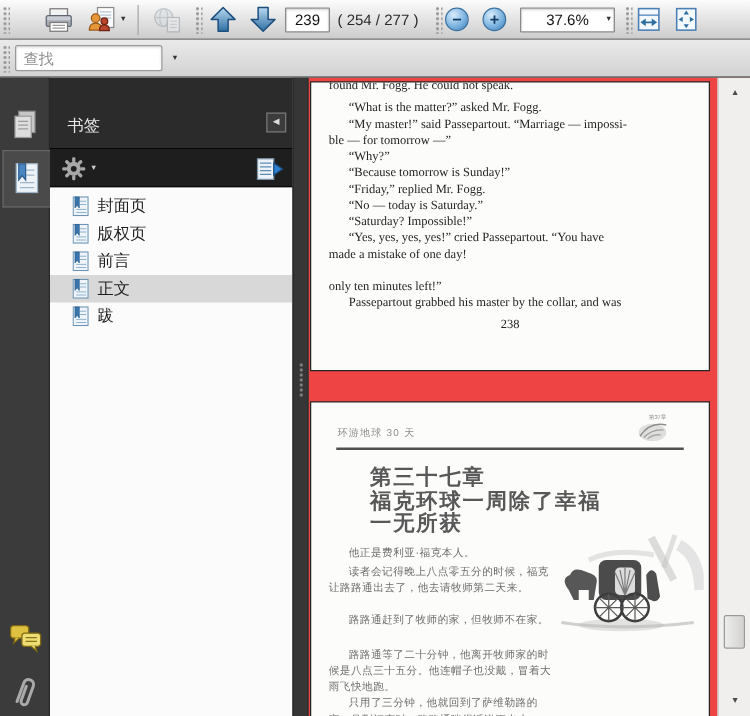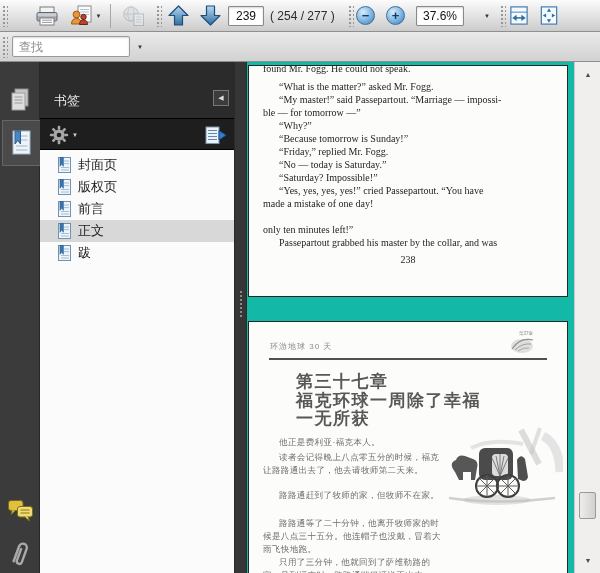--- a/index.html
+++ b/index.html
@@ -89,21 +89,21 @@
   }
   .bm-row.selected { background:#d8d8d8; }
   .bm-row .lbl { white-space:nowrap; }
 
   .splitter { position:absolute; left:234px; top:0; width:13px; height:511px; background:#363636; border-left:1px solid #292929; border-right:1px solid #2d2d2d; }
   .split-dots {
     position:absolute; left:4px; top:228px; width:4px; height:28px;
     background-image:radial-gradient(circle,#8a8a8a 1px,transparent 1.3px); background-size:4px 4px;
   }
 
-  .docpane { position:absolute; left:247px; top:0; width:353px; height:511px; background:#14b8a6; overflow:hidden; }
+  .docpane { position:absolute; left:247px; top:0; width:353px; height:511px; background:#ef4444; overflow:hidden; }
   .page { position:absolute; left:2px; width:318px; background:#fcfcfb; box-shadow:0 0 0 1px #262626; overflow:hidden; }
   .page1 { top:4px; height:230px; }
   .page2 { top:260px; height:260px; }
 
   .eln {
     position:absolute; left:14px; white-space:nowrap;
     font-family:"Liberation Serif", serif; font-size:10px; color:#242424;
   }
   .eln.ind { left:30px; }
   .pageno { position:absolute; top:188px; left:0; width:100%; text-align:center; font-family:"Liberation Serif",serif; font-size:10px; color:#242424; }
@@ -197,21 +197,21 @@
   </button>
 
   <input class="txtbox" style="left: 228px; width: 36px;" value="239">
   <div class="pagecount" style="left:270px">( 254 / 277 )</div>
 
   <div class="grip" style="left:348px"></div>
 
   <button class="circlebtn" style="left:356px">−</button>
   <button class="circlebtn" style="left:386px">+</button>
 
-  <input class="txtbox" style="left: 416px; width: 48px;" value="37.6%">
+  <input class="txtbox" style="left: 416px; width: 76px;" value="37.6%">
   <button class="ddbtn" style="left:480px">▼</button>
 
   <div class="grip" style="left:500px"></div>
 
   <button class="tbtn" style="left:506px;width:26px">
     <svg width="23" height="23" viewBox="0 0 23 23">
       <rect x="3" y="2.5" width="17" height="18" fill="#f4f9fd" stroke="#4a7fb5" stroke-width="1.3"></rect>
       <line x1="3" y1="8" x2="20" y2="8" stroke="#4a7fb5"></line>
       <line x1="7.5" y1="14" x2="15.5" y2="14" stroke="#2f6fa0" stroke-width="1.6"></line>
       <polygon points="4.5,14 9,10.8 9,17.2" fill="#2f6fa0"></polygon>

